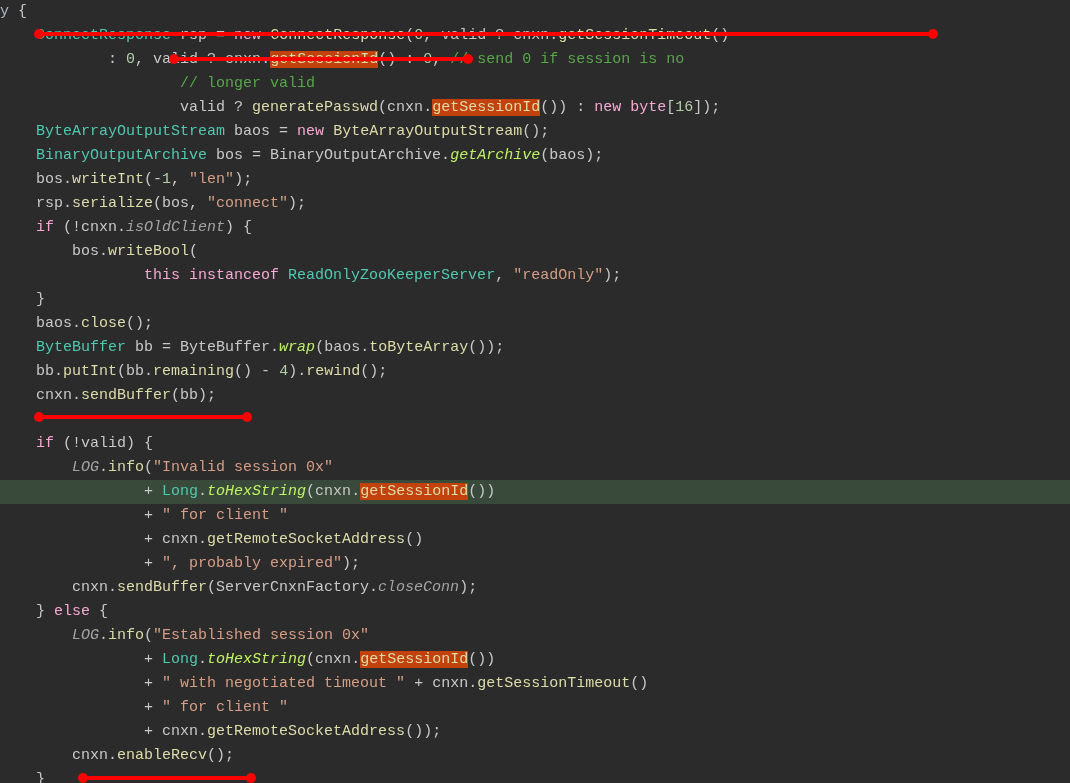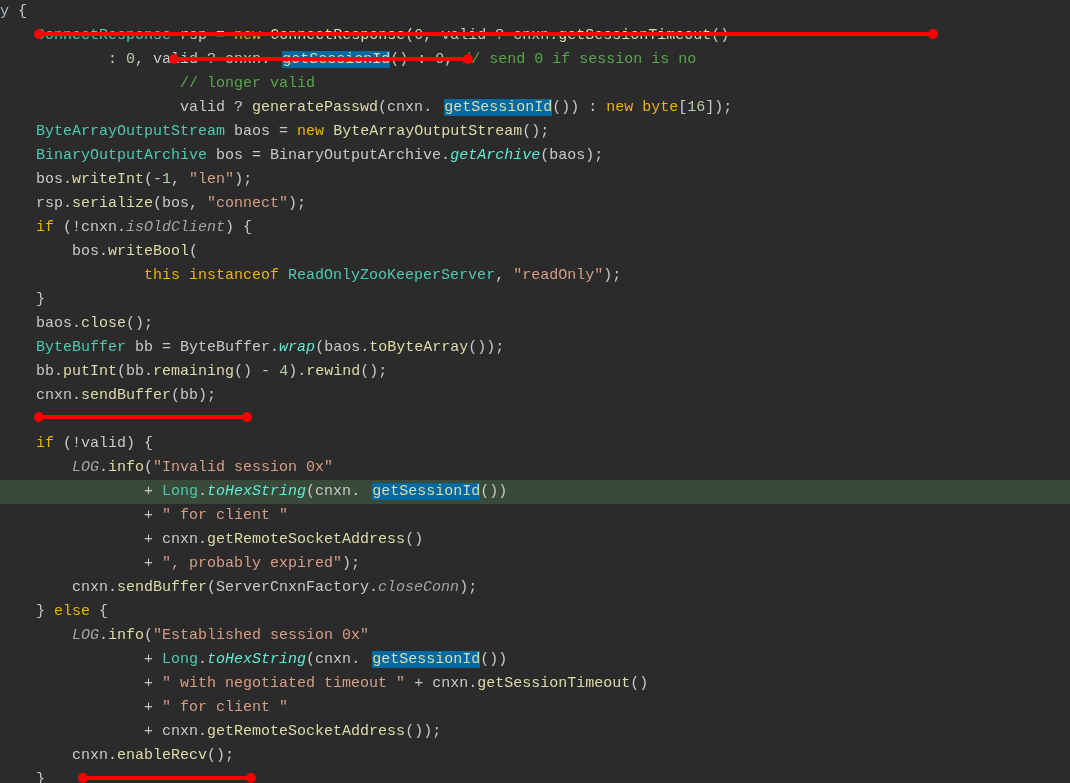--- a/index.html
+++ b/index.html
@@ -11,31 +11,31 @@
     line-height: 1.6;
     color: #a9b7c6;
     width: 1070px;
   }
   pre {
     margin: 0;
     padding: 0;
     font-family: inherit;
     white-space: pre;
   }
-  .kw { color: #eab308; }  
+  .kw { color: #f9a8d4; }  
   .type { color: #4ec9b0; }  
   .method { color: #dcdcaa; }  
   .string { color: #d69d85; }  
   .num { color: #b5cea8; }  
   .comment { color: #57a64a; }  
   .var { color: #c8c8c8; }  
   .op { color: #c8c8c8; }
-  .static { font-style: italic; color: #5eead4; }
+  .static { font-style: italic; color: #bef264; }
   .field { color: #a3a3a3; font-style: italic; }
-  .hl { background: #0369a1; margin-left: 12px; }
+  .hl { background: #c2410c; }
   .selline { background: #3a4a3a; display: inline-block; width: 100%; }
   .arrow {
     position: absolute;
     height: 4px;
     background: #ff0000;
     z-index: 10;
   }
   .arrow::before, .arrow::after {
     content: "";
     position: absolute;

